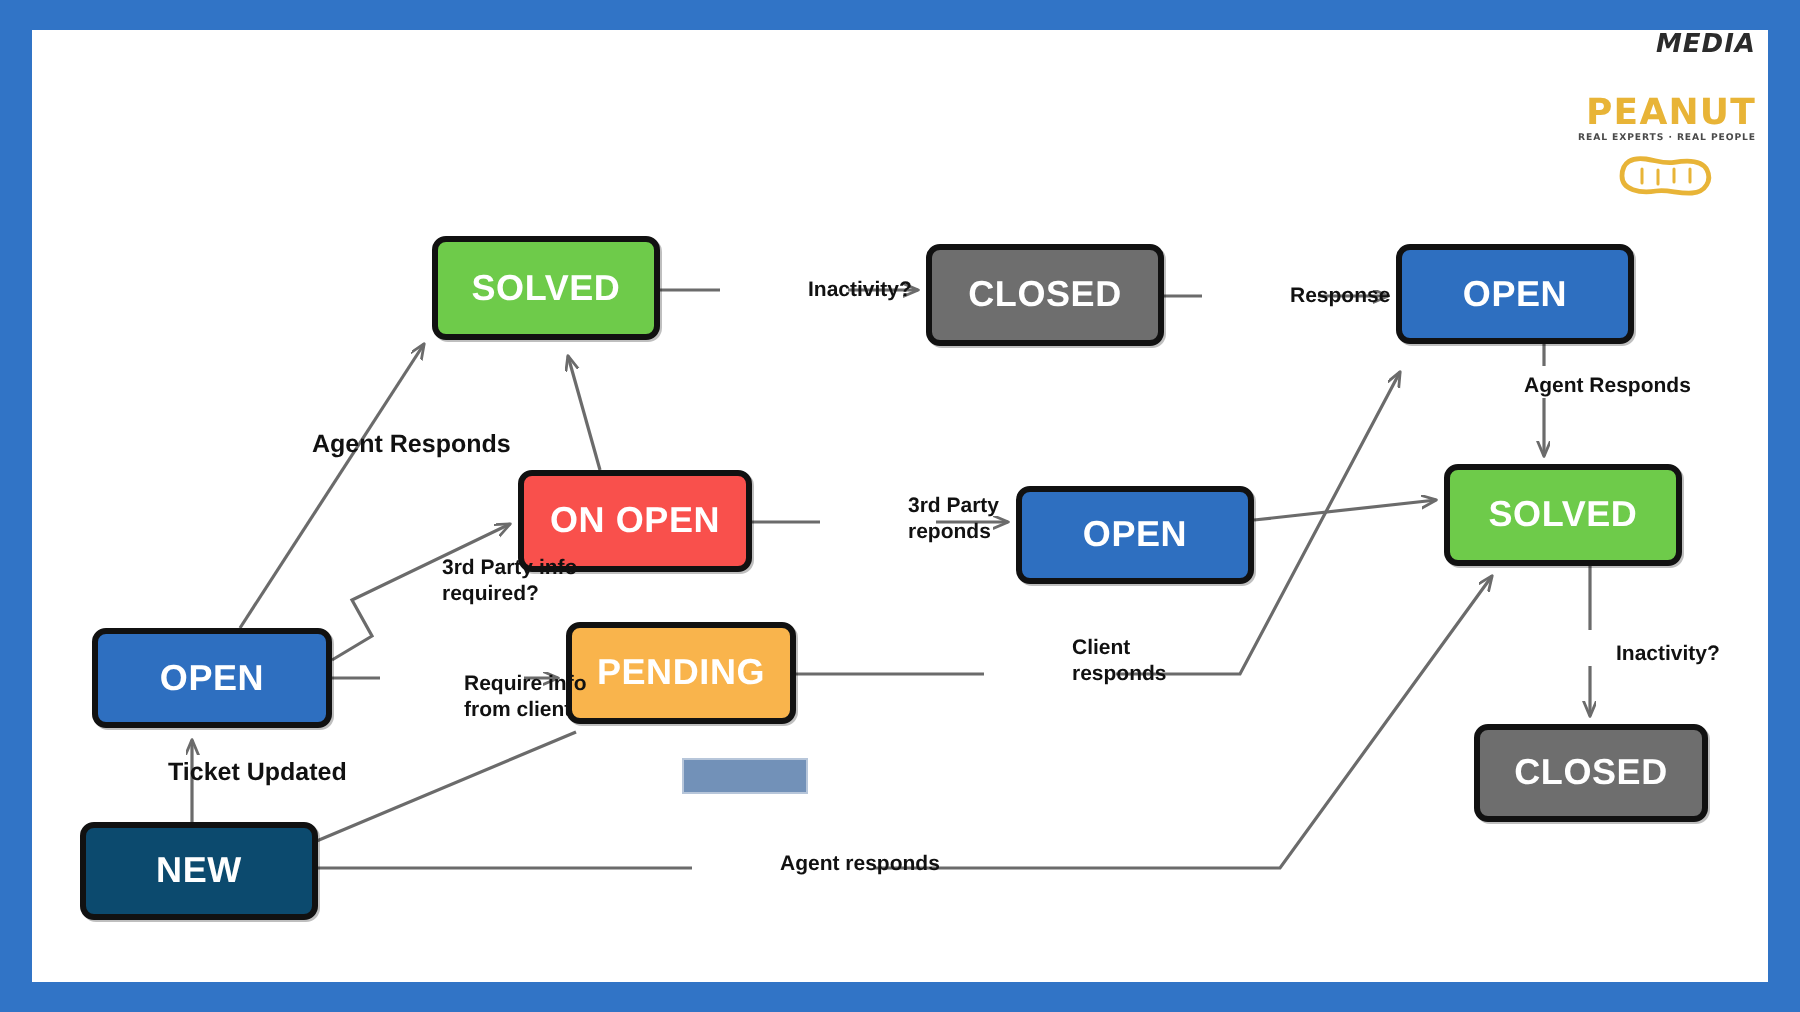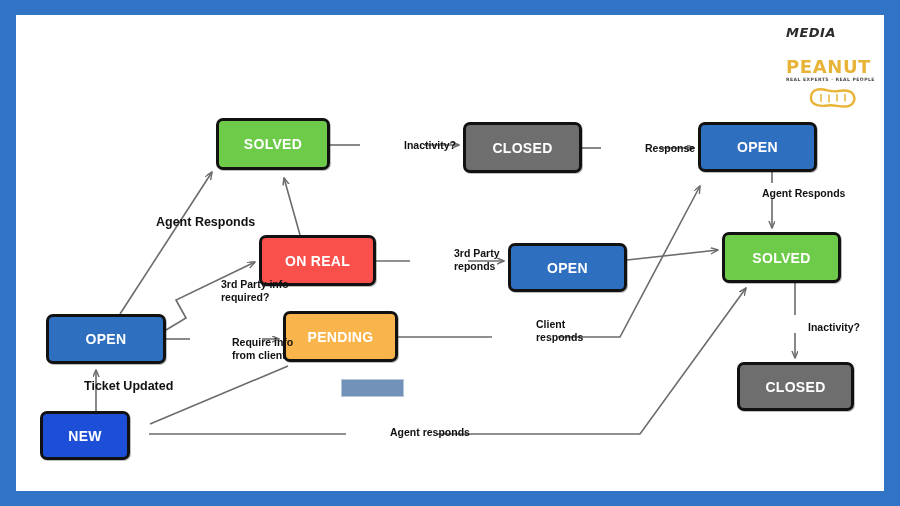--- a/index.html
+++ b/index.html
@@ -30,24 +30,24 @@
     font-size: 23px;
     font-weight: bold;
     color: #111111;
     letter-spacing: -0.2px;
     white-space: nowrap;
   }
   
   #logo {
     position: absolute;
     left: 786px;
-    top: 26px;
+    top: 16px;
     width: 92px;
     height: 66px;
-    text-align: left;
+    text-align: right;
   }
   #logo .media {
     font-family: "DejaVu Sans", sans-serif;
     font-style: italic;
     font-weight: bold;
     font-size: 13px;
     color: #2b2b2b;
     letter-spacing: 0.5px;
     line-height: 13px;
     display: block;
@@ -81,21 +81,21 @@
   .node {
     position: absolute;
     border: 3px solid #111111;
     border-radius: 7px;
     box-sizing: border-box;
     display: flex;
     align-items: center;
     justify-content: center;
     color: #ffffff;
     font-weight: bold;
-    font-size: 14px;
+    font-size: 18px;
     letter-spacing: 0.3px;
     box-shadow: 1px 1px 0 rgba(0,0,0,0.25);
   }
   .stray-rect {
     position: absolute;
     background: #7291b8;
     border: 1px solid #b7c6da;
     box-sizing: border-box;
   }
   
@@ -161,31 +161,31 @@
 
       <path d="M627,260 L718,250" marker-end="url(#arrow)"></path>
 
       <path d="M149,434 L346,434"></path>
       <path d="M437,434 L640,434 L746,288" marker-end="url(#arrow)"></path>
 
       <path d="M150,424 L288,366"></path>
     </g>
   </svg>
 
-  <div class="node" style="left:40px;top:411px;width:90px;height:49px;background:#1d4ed8;">
+  <div class="node" style="left:40px;top:411px;width:119px;height:49px;background:#0c4a6e;">
     <span>NEW</span>
   </div>
   <div class="node" style="left:46px;top:314px;width:120px;height:50px;background:#2e6fc0;">
     <span>OPEN</span>
   </div>
   <div class="node" style="left:216px;top:118px;width:114px;height:52px;background:#6ecb4a;">
     <span>SOLVED</span>
   </div>
   <div class="node" style="left:259px;top:235px;width:117px;height:51px;background:#f9504c;">
-    <span>ON REAL</span>
+    <span>ON OPEN</span>
   </div>
   <div class="node" style="left:283px;top:311px;width:115px;height:51px;background:#f9b44c;">
     <span>PENDING</span>
   </div>
   <div class="node" style="left:463px;top:122px;width:119px;height:51px;background:#6e6e6e;">
     <span>CLOSED</span>
   </div>
   <div class="node" style="left:508px;top:243px;width:119px;height:49px;background:#2e6fc0;">
     <span>OPEN</span>
   </div>

